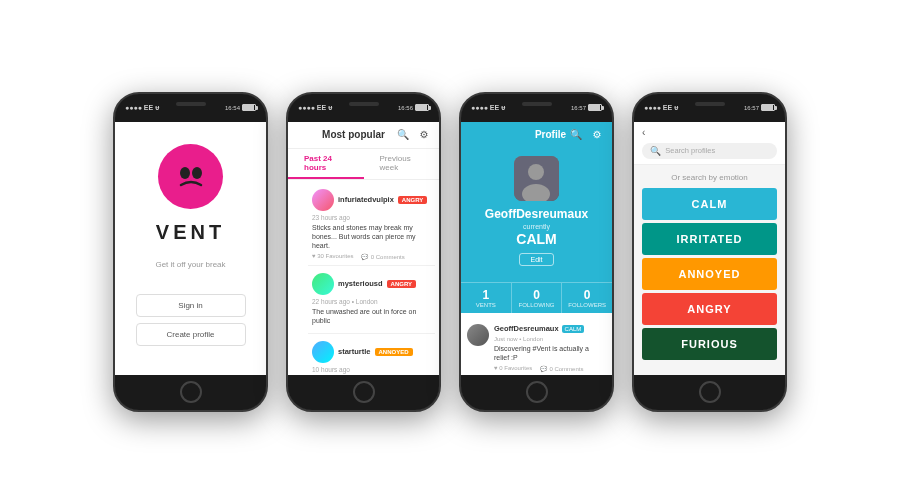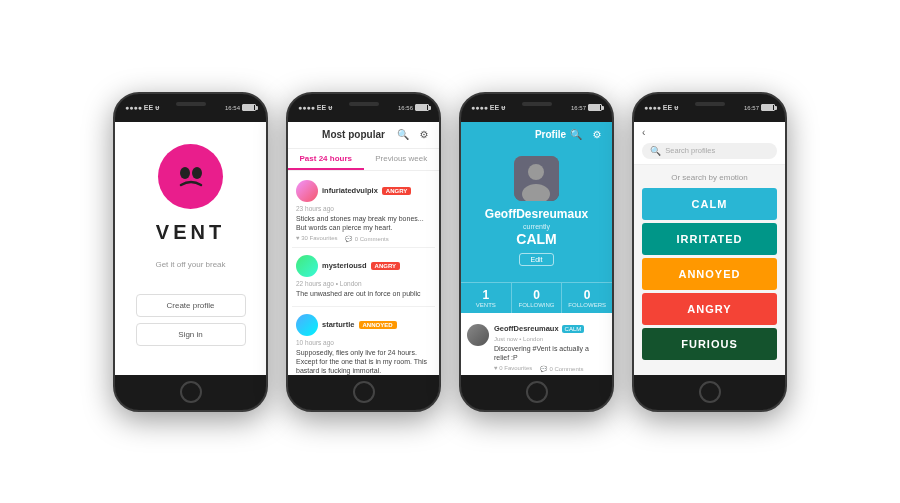--- a/index.html
+++ b/index.html
@@ -191,35 +191,35 @@
       font-size: 10px;
       color: #555;
     }
     .tabs-bar {
       display: flex;
       border-bottom: 1px solid #eee;
       flex-shrink: 0;
     }
     .tab {
       flex: 1;
-      padding: 5px 4px;
+      padding: 5px 16px;
       font-size: 8px;
-      text-align: center;
       color: #999;
       cursor: pointer;
     }
     .tab.active {
       color: #e91e8c;
       border-bottom: 2px solid #e91e8c;
       font-weight: 600;
     }
     .feed {
       flex: 1;
       overflow: hidden;
       padding: 4px;
+      margin-left: 16px;
     }
     .feed-item {
       padding: 5px 4px;
       border-bottom: 1px solid #f0f0f0;
       margin-bottom: 2px;
     }
     .feed-item-header {
       display: flex;
       align-items: center;
       gap: 4px;
@@ -485,22 +485,22 @@
       <div class="screen-1">
         <div class="vent-logo-circle">
           <svg viewBox="0 0 40 40" fill="none">
             <ellipse cx="14" cy="16" rx="5" ry="6" fill="#222"></ellipse>
             <ellipse cx="26" cy="16" rx="5" ry="6" fill="#222"></ellipse>
             <path d="M10 28 Q20 22 30 28" stroke="#222" stroke-width="2.5" fill="none" stroke-linecap="round"></path>
           </svg>
         </div>
         <div class="vent-title">VENT</div>
         <div class="vent-tagline">Get it off your break</div>
+        <div class="vent-btn">Sign in</div>
         <div class="vent-btn">Create profile</div>
-        <div class="vent-btn">Sign in</div>
       </div>
     </div>
     <div class="phone-bottom">
       <div class="home-button"></div>
     </div>
   </div>
 
   <div class="phone">
     <div class="phone-top-bar">
       <div class="speaker"></div>

